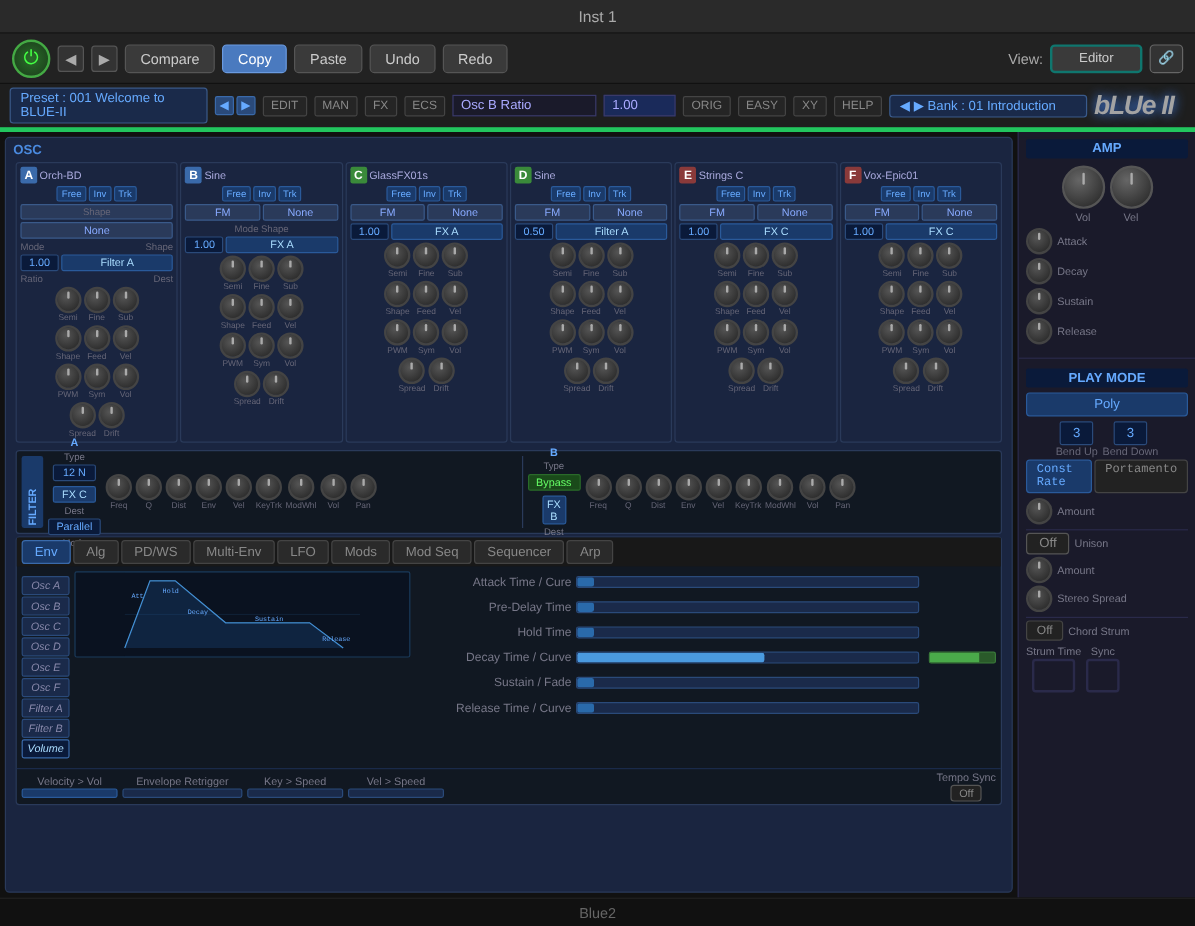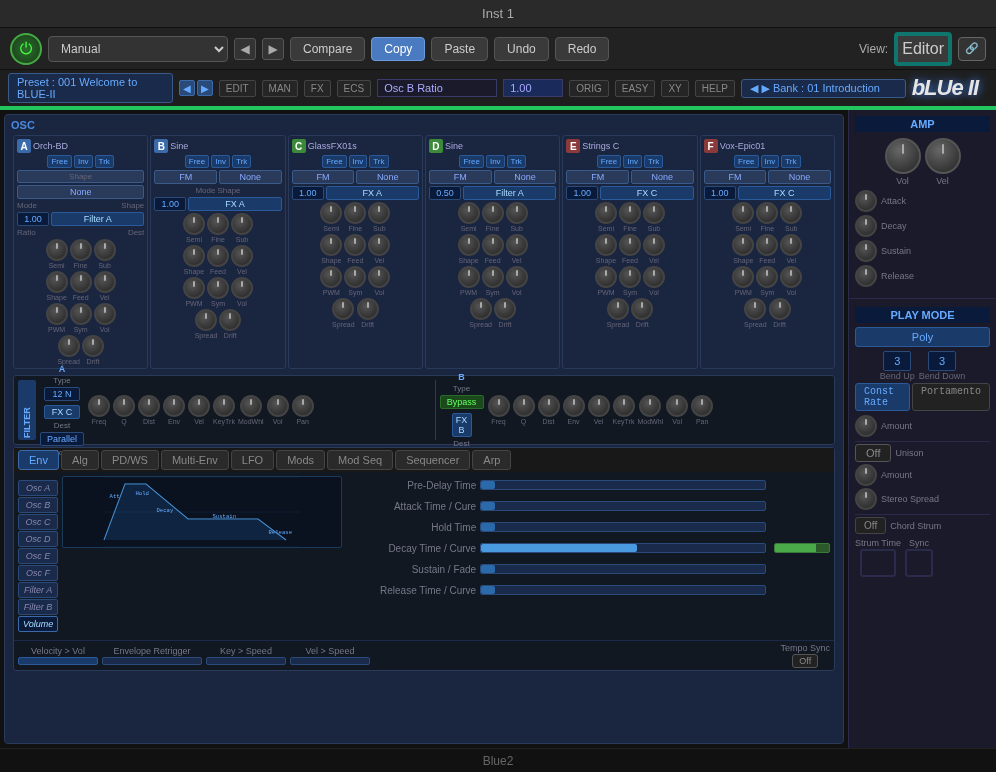--- a/index.html
+++ b/index.html
@@ -75,25 +75,25 @@
       font-size: 12px;
     }
     .toolbar-btn.active {
       background: #4a7abf;
       border-color: #6a9adf;
       color: #fff;
     }
     .view-label { color: #aaa; font-size: 12px; margin-left: auto; }
     .editor-btn {
       background: #3a3a3a;
-      border: 4px solid #0f766e;
+      border: 2px solid #0f766e;
       border-radius: 4px;
       color: #ccc;
-      padding: 4px 4px;
-      font-size: 16px;
+      padding: 4px 22px;
+      font-size: 11px;
       cursor: pointer;
     }
     .link-btn {
       background: #333;
       border: 1px solid #666;
       border-radius: 4px;
       width: 28px; height: 24px;
       display: flex; align-items: center; justify-content: center;
       cursor: pointer;
       color: #aaa;
@@ -141,21 +141,21 @@
     }
     .help-field {
       background: #1a1a2a;
       border: 1px solid #3a3a6a;
       color: #aaf;
       padding: 2px 6px;
       font-size: 11px;
       width: 80px;
     }
     .blue-logo {
-      color: #e5e5e5;
+      color: #a3a3a3;
       font-size: 22px;
       font-weight: bold;
       font-style: italic;
       text-shadow: 0 0 10px #48f;
       margin-left: auto;
       margin-right: 10px;
       letter-spacing: -1px;
     }
 
     .section-title {
@@ -605,23 +605,20 @@
 <div class="app-container">
 
   <div class="title-bar">
     <span>Inst 1</span>
   </div>
 
   <div class="toolbar">
     <div class="power-btn">
       <span>⏻</span>
     </div>
-    <select class="preset-dropdown">
-      <option>Manual</option>
-    </select>
     <div class="nav-btn">◀</div>
     <div class="nav-btn">▶</div>
     <div class="toolbar-btn">Compare</div>
     <div class="toolbar-btn active">Copy</div>
     <div class="toolbar-btn">Paste</div>
     <div class="toolbar-btn">Undo</div>
     <div class="toolbar-btn">Redo</div>
     <span class="view-label">View:</span>
     <div class="editor-btn">Editor</div>
     <div class="link-btn">🔗</div>
@@ -1247,28 +1244,28 @@
                 <text x="8" y="30" fill="#6af" font-size="8">Att</text>
                 <text x="45" y="25" fill="#6af" font-size="8">Hold</text>
                 <text x="75" y="50" fill="#6af" font-size="8">Decay</text>
                 <text x="155" y="58" fill="#6af" font-size="8">Sustain</text>
                 <text x="235" y="82" fill="#6af" font-size="8">Release</text>
               </svg>
             </div>
 
             <div style="flex:1;display:flex;flex-direction:column;gap:3px;">
               <div class="env-param-row">
-                <span class="env-param-label">Pre-Delay Time</span>
+                <span class="env-param-label">Attack Time / Cure</span>
                 <div class="env-param-bar">
                   <div class="env-param-fill" style="width:5%;"></div>
                 </div>
                 <div style="width:60px;"></div>
               </div>
               <div class="env-param-row">
-                <span class="env-param-label">Attack Time / Cure</span>
+                <span class="env-param-label">Pre-Delay Time</span>
                 <div class="env-param-bar">
                   <div class="env-param-fill" style="width:5%;"></div>
                 </div>
                 <div style="width:60px;"></div>
               </div>
               <div class="env-param-row">
                 <span class="env-param-label">Hold Time</span>
                 <div class="env-param-bar">
                   <div class="env-param-fill" style="width:5%;"></div>
                 </div>

